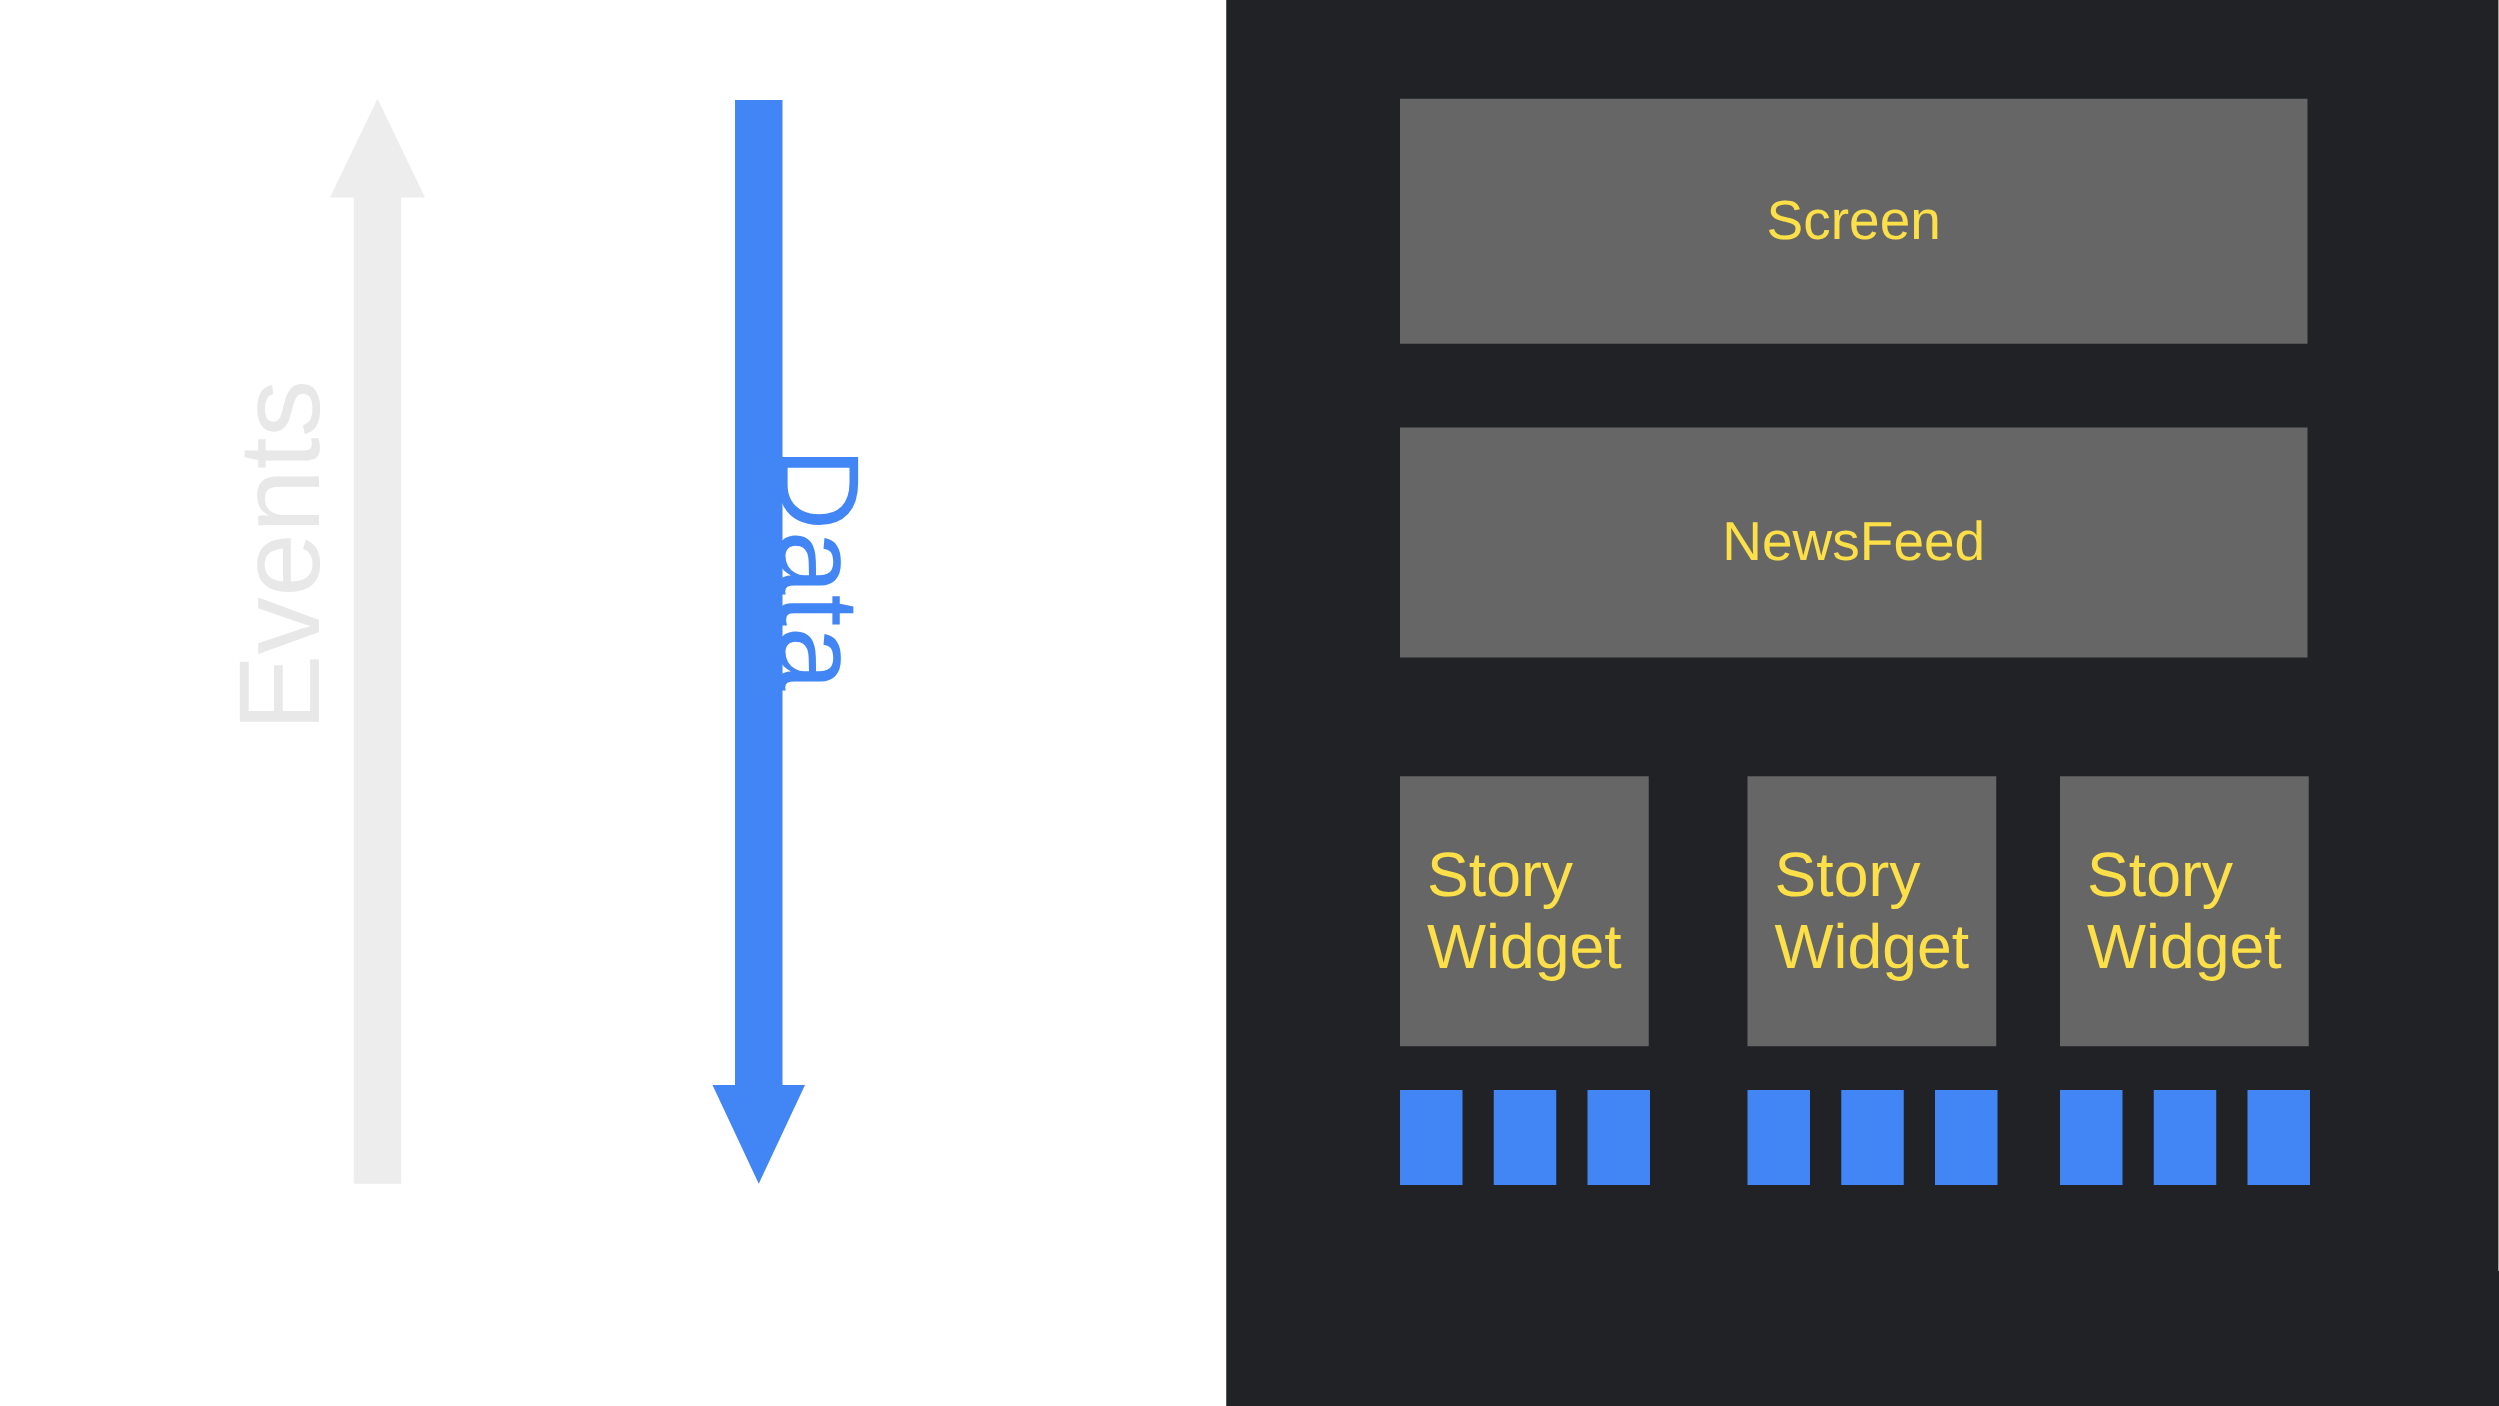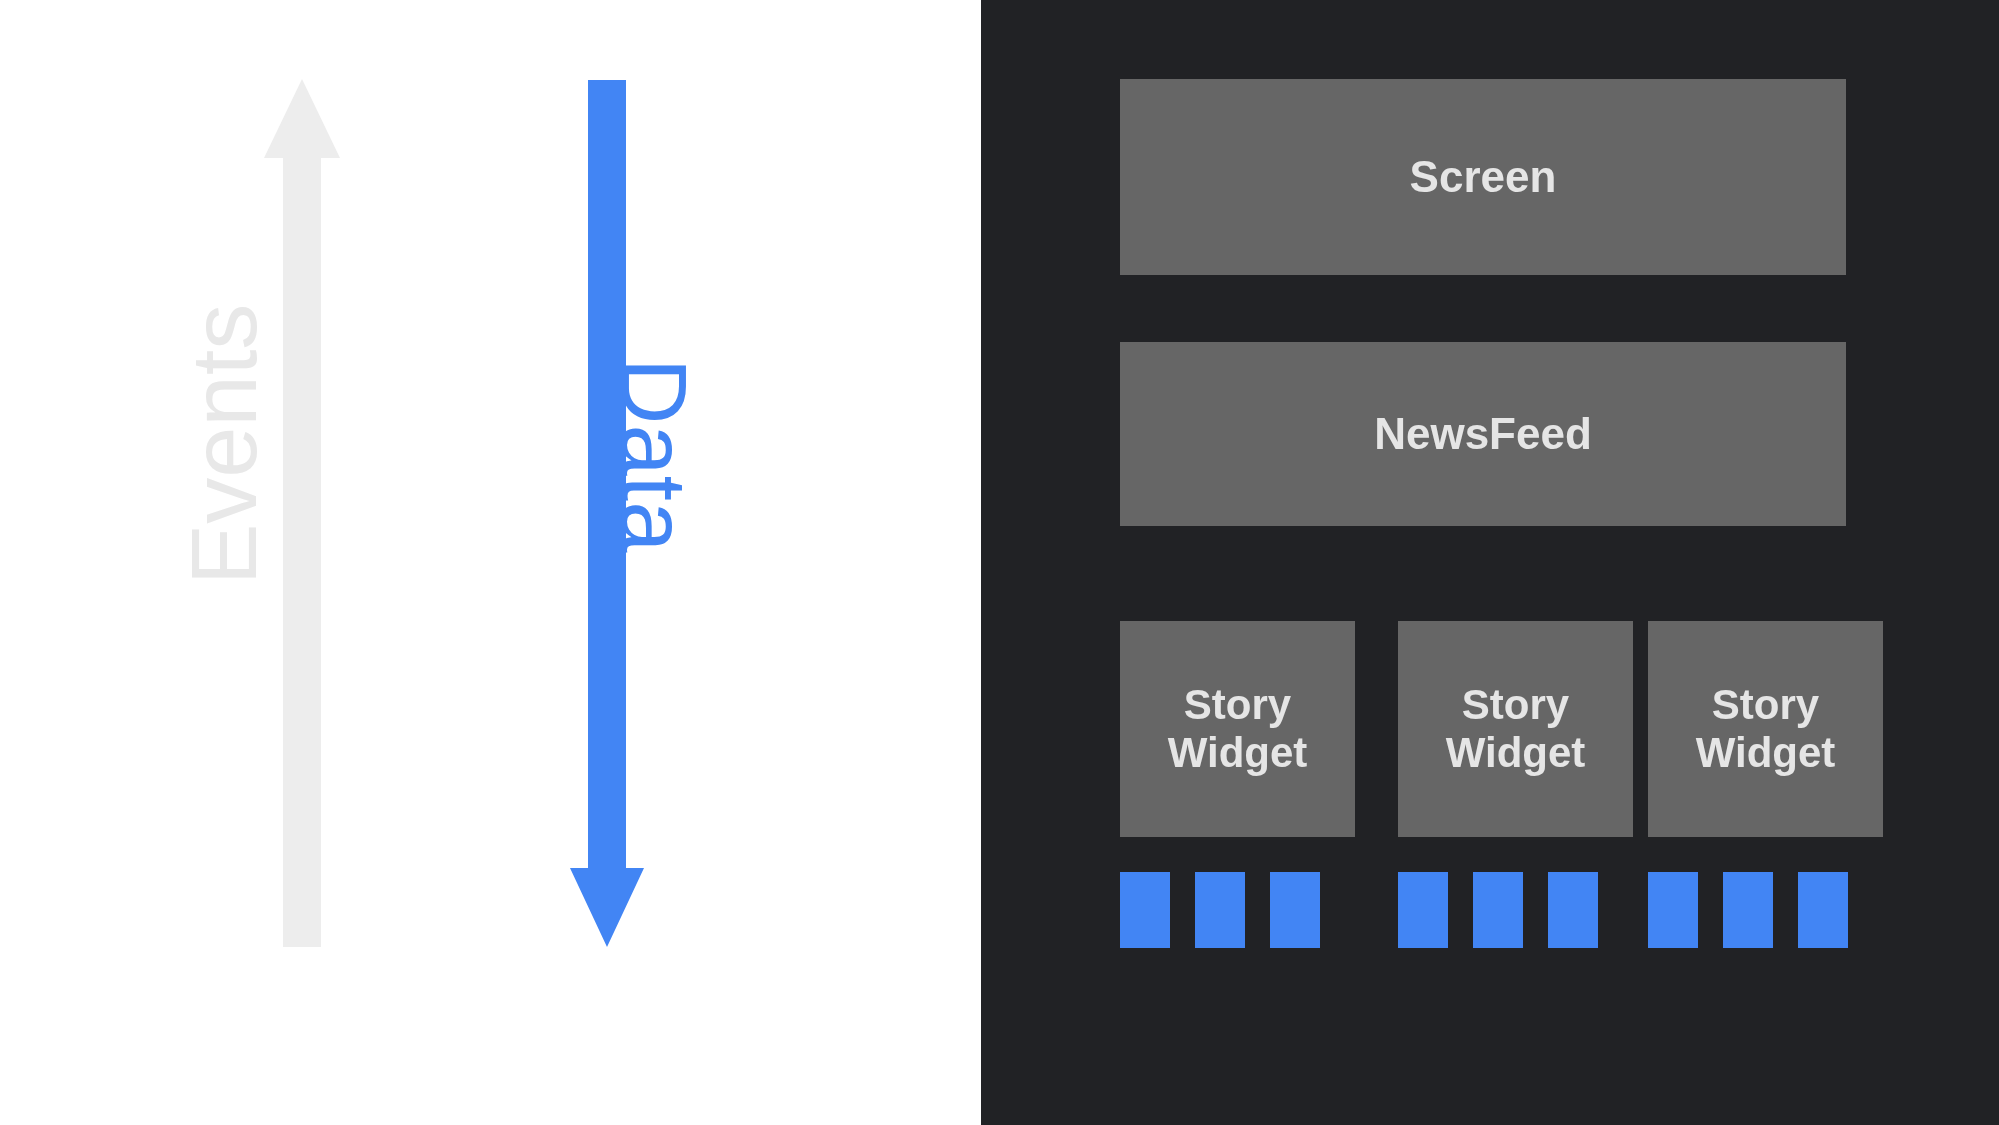--- a/index.html
+++ b/index.html
@@ -69,49 +69,48 @@
     left: 981px;
     top: 0;
     width: 1018px;
     height: 1125px;
     background: #212225;
   }
 
   .node-box {
     position: absolute;
     background: #666666;
-    color: #e5e5e5;
+    color: #fde047;
     display: flex;
     align-items: center;
     justify-content: center;
-    text-align: center;
     font-size: 44px;
-    font-weight: 700;
+    font-weight: 400;
     line-height: 1.15;
   }
 
   #node-screen {
     left: 139px;
     top: 79px;
     width: 726px;
     height: 196px;
   }
 
   #node-newsfeed {
     left: 139px;
     top: 342px;
     width: 726px;
     height: 184px;
   }
 
   .story-widget {
     top: 621px;
-    width: 235px;
+    width: 199px;
     height: 216px;
-    font-size: 42px;
+    font-size: 50px;
   }
   #node-story-0 { left: 139px; }
   #node-story-1 { left: 417px; }
   #node-story-2 { left: 667px; }
 
   .leaf-row {
     position: absolute;
     top: 872px;
     height: 76px;
     display: flex;

